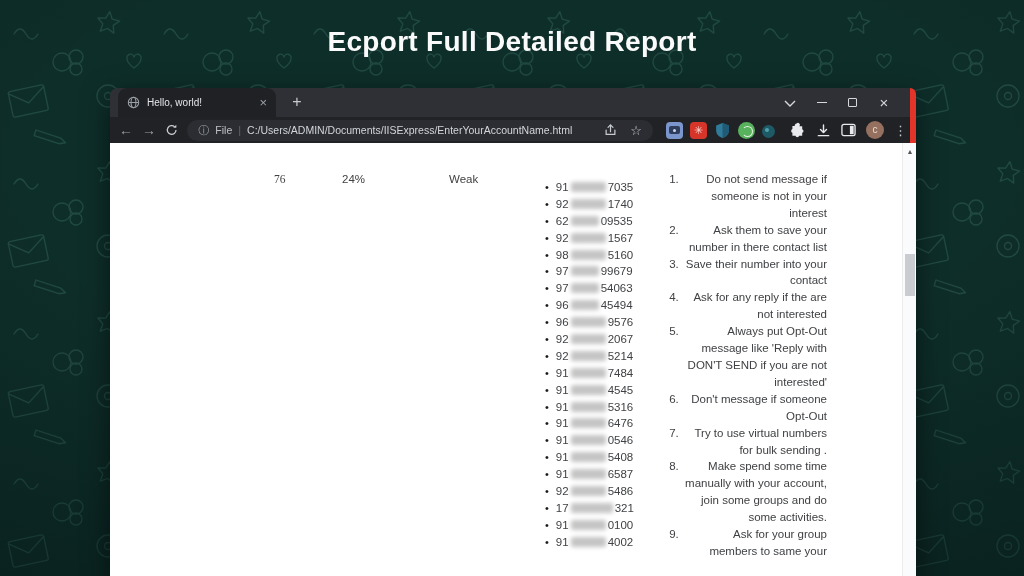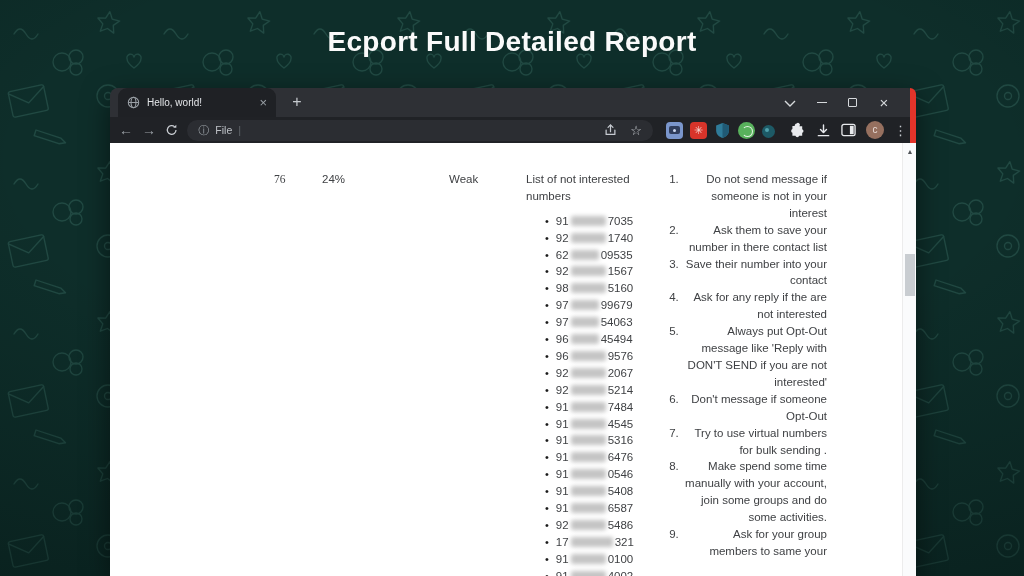--- a/index.html
+++ b/index.html
@@ -67,21 +67,21 @@
   
   .content { position:absolute; top:55px; left:0; right:0; bottom:0; background:#ffffff; overflow:hidden; }
   .scrollbar { position:absolute; right:0; top:0; bottom:0; width:14px; background:#fafbfc; border-left:1px solid #ececec; }
   .sb-up { position:absolute; top:5px; left:0; width:14px; text-align:center; color:#505357; font-size:7px; }
   .sb-thumb { position:absolute; top:111px; left:2px; width:10px; height:42px; background:#c9cdd1; }
 
   .report { position:absolute; inset:0; color:#3f4144; font-size:11.5px; line-height:16.9px; }
   .col { position:absolute; top:28px; }
   .col-metric { left:76px;  width:64px; }
   .col-count  { left:164px;font-family:Liberation Serif, serif; }
-  .col-pct    { left:212px; }
+  .col-pct    { left:232px; }
   .col-weak   { left:339px; }
   .col-nums   { left:416px; width:132px; }
   .col-tips   { left:557px; width:160px; }
 
   .nums-ul { list-style:none; margin-top:8px; padding-left:19px; }
   .nums-ul li { white-space:nowrap; height:16.9px; }
   .blt { color:#1a1a1a; margin-right:7px; font-size:11px; }
   .blur { display:inline-block; height:10px; background:#c4c4c4; border-radius:2px;
     filter:blur(2.2px); margin:0 2px; vertical-align:-1px; }
 
@@ -157,20 +157,21 @@
     <span class="navi">←</span>
     <span class="navi">→</span>
     <svg width="14" height="14" viewBox="0 0 16 16">
       <path d="M13.2 8a5.2 5.2 0 1 1-1.6-3.8" fill="none" stroke="#c9cdd2" stroke-width="1.5"></path>
       <polygon points="13.6,1.6 13.6,5.4 9.8,5.4" fill="#c9cdd2"></polygon>
     </svg>
     <div class="omnibox">
       <span class="info-i">ⓘ</span>
       <span class="url-scheme">File</span>
       <span class="url-sep">|</span>
+      <span class="url-text">C:/Users/ADMIN/Documents/IISExpress/EnterYourAccountName.html</span>
       <span class="pill-right">
         <svg width="15" height="14" viewBox="0 0 16 16">
           <g fill="none" stroke="#c7cbd1" stroke-width="1.4" stroke-linecap="round" stroke-linejoin="round">
             <path d="M3 8v5h10V8"></path>
             <path d="M8 10V2.5"></path>
             <path d="M5.2 5 8 2.2 10.8 5"></path>
           </g>
         </svg>
         <span class="star">☆</span>
       </span>
@@ -205,21 +206,20 @@
     </div>
   </div>
 
   <div class="content">
     <div class="report">
       <div class="col col-count">76</div>
       <div class="col col-pct">24%</div>
       <div class="col col-weak">Weak</div>
 
       <div class="col col-nums">
-        <div>List of not interested numbers</div>
         <ul class="nums-ul">
             <li><span class="blt">•</span><span>91</span><span class="blur" style="width: 35px;"></span><span>7035</span></li>
             <li><span class="blt">•</span><span>92</span><span class="blur" style="width: 35px;"></span><span>1740</span></li>
             <li><span class="blt">•</span><span>62</span><span class="blur" style="width: 28px;"></span><span>09535</span></li>
             <li><span class="blt">•</span><span>92</span><span class="blur" style="width: 35px;"></span><span>1567</span></li>
             <li><span class="blt">•</span><span>98</span><span class="blur" style="width: 35px;"></span><span>5160</span></li>
             <li><span class="blt">•</span><span>97</span><span class="blur" style="width: 28px;"></span><span>99679</span></li>
             <li><span class="blt">•</span><span>97</span><span class="blur" style="width: 28px;"></span><span>54063</span></li>
             <li><span class="blt">•</span><span>96</span><span class="blur" style="width: 28px;"></span><span>45494</span></li>
             <li><span class="blt">•</span><span>96</span><span class="blur" style="width: 35px;"></span><span>9576</span></li>

